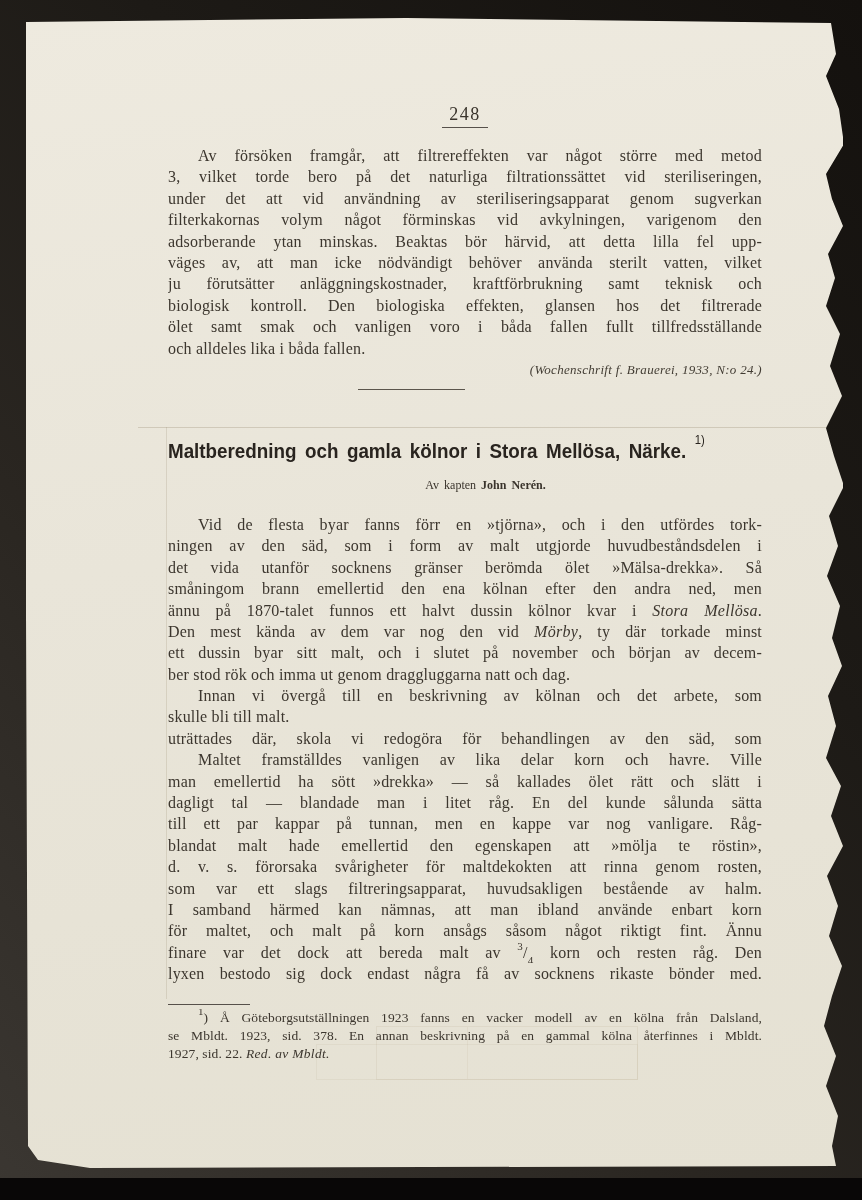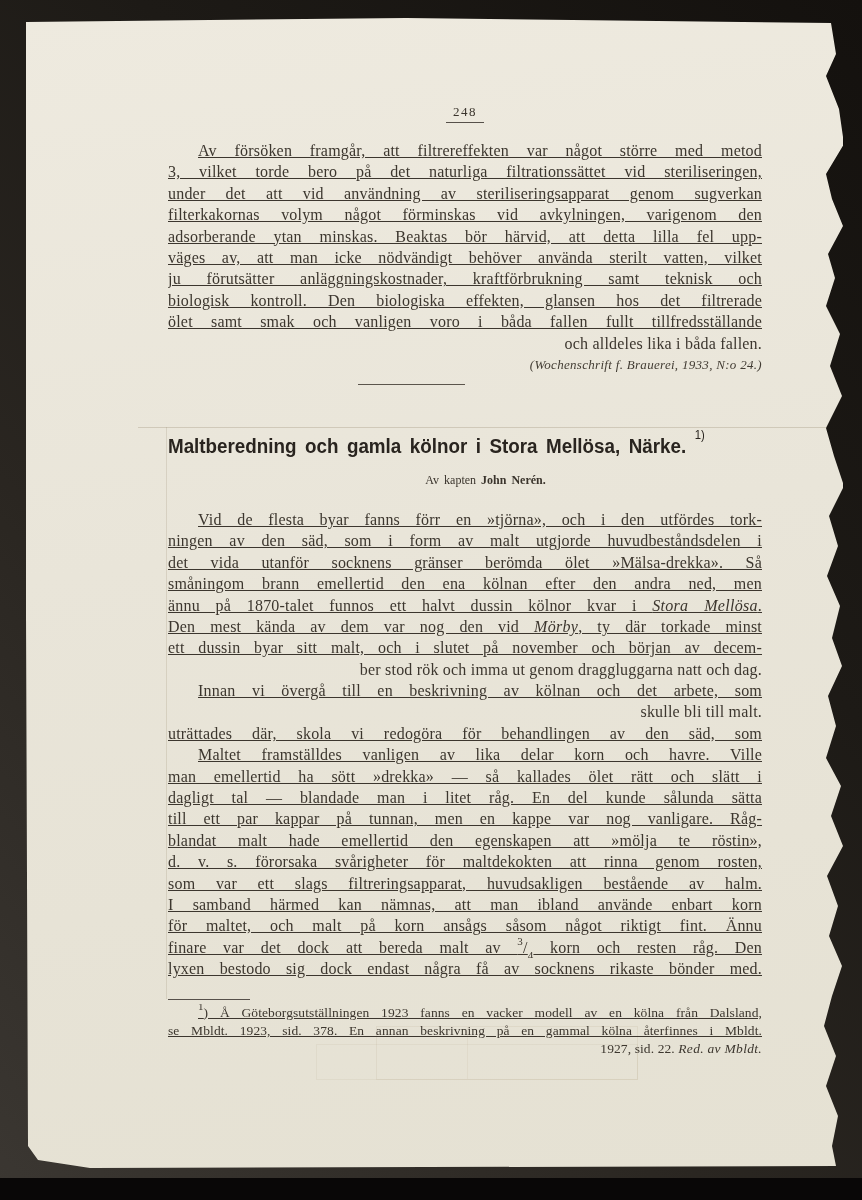--- a/index.html
+++ b/index.html
@@ -34,32 +34,32 @@
   .crease-v{position:absolute;left:140px;top:413px;width:1px;height:572px;background:rgba(150,136,110,0.22);}
   .ghost-grid{position:absolute;left:350px;top:1012px;width:260px;height:52px;border:1px solid rgba(170,152,118,0.16);opacity:0.8;}
   .ghost-grid-inner{position:absolute;left:90px;top:0;width:1px;height:100%;background:rgba(170,152,118,0.14);}
   .ghost-grid2{position:absolute;left:290px;top:1030px;width:320px;height:34px;border:1px solid rgba(170,152,118,0.10);}
 
   .content{
     position:absolute;left:142px;top:0;width:594px;
   }
   .page-number{
     width:fit-content;margin:90px auto 0;
-    font-size:13px;letter-spacing:1.5px;
+    font-size:18px;letter-spacing:1.5px;
     padding:0 7px 2px;border-bottom:1.5px solid #56504a;
     color:#3a342c;
   }
   .block{margin-top:17px;}
   .line{
     height:21.4px;line-height:21.4px;overflow:hidden;
     font-size:16px;letter-spacing:0.2px;
   }
-  .jline{text-align:justify;text-decoration:underline;}
+  .jline{text-align:justify;}
   .jline::after{content:"";display:inline-block;width:100%;height:0;}
-  .plain{text-align:right;}
+  .plain{text-align:left;}
   .indent{text-indent:30px;}
   .line sup{font-size:11px;line-height:0;position:relative;top:-1px;}
   .line sub{font-size:11px;line-height:0;position:relative;top:2px;}
   .line i{letter-spacing:0.3px;}
 
   .citation{
     margin-top:1px;height:20px;line-height:20px;
     text-align:right;font-style:italic;font-size:13px;letter-spacing:0.3px;
     color:#423c33;
   }

